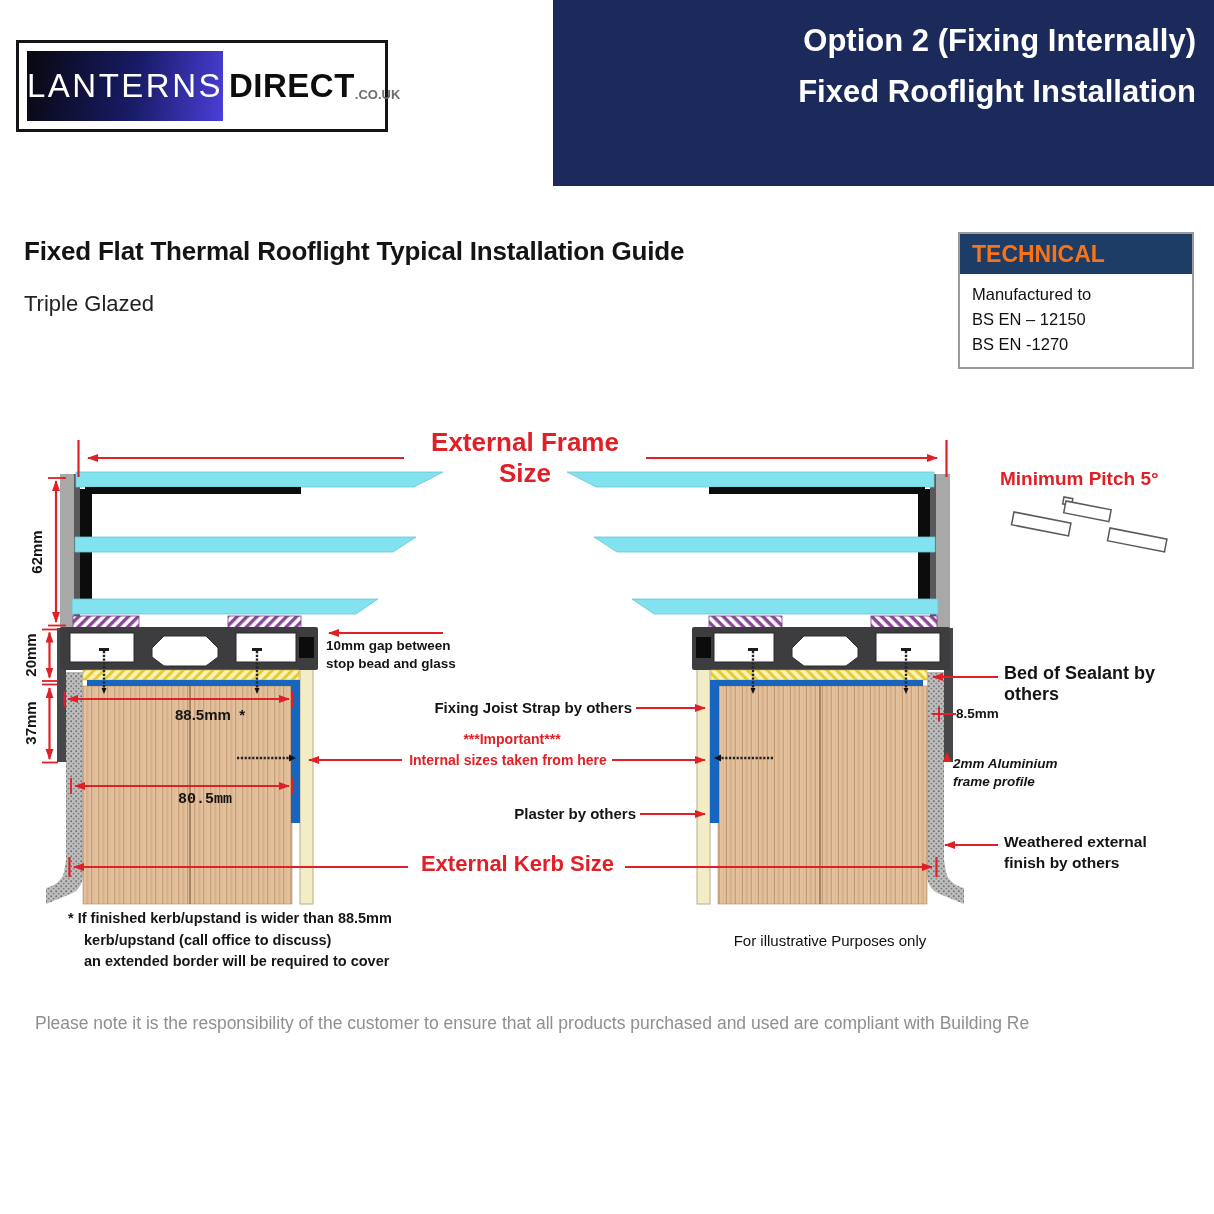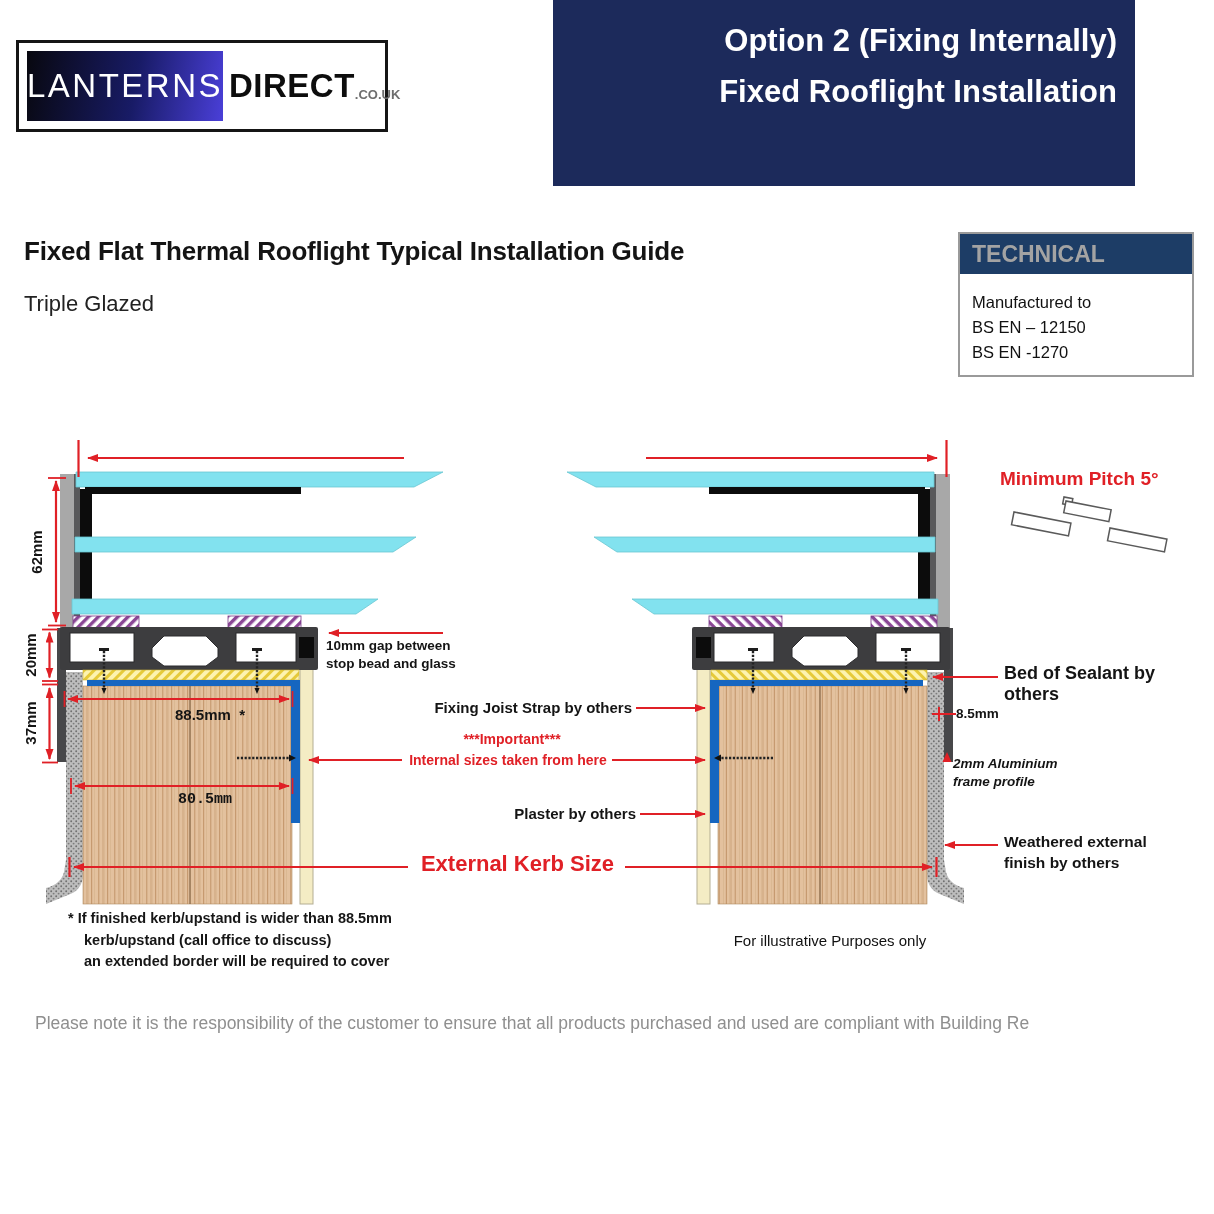--- a/index.html
+++ b/index.html
@@ -1,37 +1,37 @@
 <!DOCTYPE html>
 <html><head>
 <meta charset="utf-8">
 <style>
   html,body{margin:0;padding:0;background:#fff;}
   #page{position:relative;width:1214px;height:1214px;background:#fff;overflow:hidden;
         font-family:"Liberation Sans",sans-serif;color:#141414;}
   .abs{position:absolute;}
 
   
-  #banner{left:553px;top:0;width:582px;height:186px;background:#1c2a5b;color:#fff;
+  #banner{left:553px;top:0;width:661px;height:186px;background:#1c2a5b;color:#fff;
           text-align:right;box-sizing:border-box;padding:15px 18px 0 0;
           font-size:31px;font-weight:700;line-height:51px;}
   #logo{left:16px;top:40px;width:372px;height:92px;background:#fff;border:3px solid #151515;
         box-sizing:border-box;display:flex;align-items:center;padding-left:8px;}
   #logo-grad{width:196px;height:70px;background:linear-gradient(100deg,#08080f 0%,#181b66 55%,#4a3fd8 100%);
         display:flex;align-items:center;justify-content:center;color:#fff;font-size:33px;
         letter-spacing:2.5px;font-weight:400;}
   #logo-direct{font-size:33px;font-weight:800;color:#0d0d0d;margin-left:6px;letter-spacing:0.5px;}
   #logo-tld{font-size:13px;font-weight:700;color:#6e6e6e;margin-top:16px;}
 
   #title{left:24px;top:236px;font-size:26px;font-weight:700;letter-spacing:-0.2px;}
   #subtitle{left:24px;top:291px;font-size:22px;font-weight:400;color:#222;}
 
   #techbox{left:958px;top:232px;width:236px;border:2px solid #9a9a9a;background:#fff;box-sizing:border-box;}
-  #techbox .hd{background:#1d3d66;color:#a3a3a3;font-weight:700;font-size:23px;padding:7px 0 6px 12px;}
-  #techbox .bd{padding:16px 12px 10px 12px;font-size:16.5px;line-height:25px;color:#111;}
+  #techbox .hd{background:#1d3d66;color:#f97316;font-weight:700;font-size:23px;padding:7px 0 6px 12px;}
+  #techbox .bd{padding:8px 12px 10px 12px;font-size:16.5px;line-height:25px;color:#111;}
 
   
   .red{color:#e02026;}
   .dimlbl{font-size:15px;font-weight:700;text-align:center;width:70px;height:18px;
           transform:rotate(-90deg);}
   .note-b{font-weight:700;font-size:15px;color:#141414;}
   .lbl-frame{left:408px;top:427px;width:234px;text-align:center;font-size:26px;font-weight:700;}
   .lbl-kerb{left:405px;top:851px;width:225px;text-align:center;font-size:22px;font-weight:700;}
   #footnote{left:68px;top:908px;font-size:14.5px;font-weight:600;line-height:21.5px;color:#161616;}
   #footnote .ind{padding-left:16px;}
@@ -197,20 +197,21 @@
     <polygon points="947,752 942.5,762 951.5,762" fill="#e02026"></polygon>
 
     <g stroke="#5a5a5a" stroke-width="1.5" fill="#ffffff">
       <rect x="1014" y="512" width="58" height="13" transform="rotate(11 1014 512)"></rect>
       <rect x="1064" y="497" width="9" height="7" transform="rotate(11 1064 497)"></rect>
       <rect x="1066" y="501" width="46" height="12" transform="rotate(11 1066 501)"></rect>
       <rect x="1110" y="528" width="58" height="13" transform="rotate(11 1110 528)"></rect>
     </g>
   </svg>
 
+  <div class="abs red lbl-frame">External Frame Size</div>
   <div class="abs red" style="left:1000px;top:468px;width:210px;font-size:19px;font-weight:700;">Minimum Pitch 5°</div>
 
   <div class="abs dimlbl" style="left:2px;top:543px;">62mm</div>
   <div class="abs dimlbl" style="left:-4px;top:646px;">20mm</div>
   <div class="abs dimlbl" style="left:-4px;top:714px;">37mm</div>
 
   <div class="abs note-b pre" style="left:145px;top:706px;width:130px;text-align:center;">88.5mm  *</div>
   <div class="abs note-b" style="left:145px;top:791px;width:120px;text-align:center;font-family:Liberation Mono, monospace;">80.5mm</div>
 
   <div class="abs" style="left:326px;top:637px;font-size:13.5px;font-weight:700;line-height:17.5px;">

